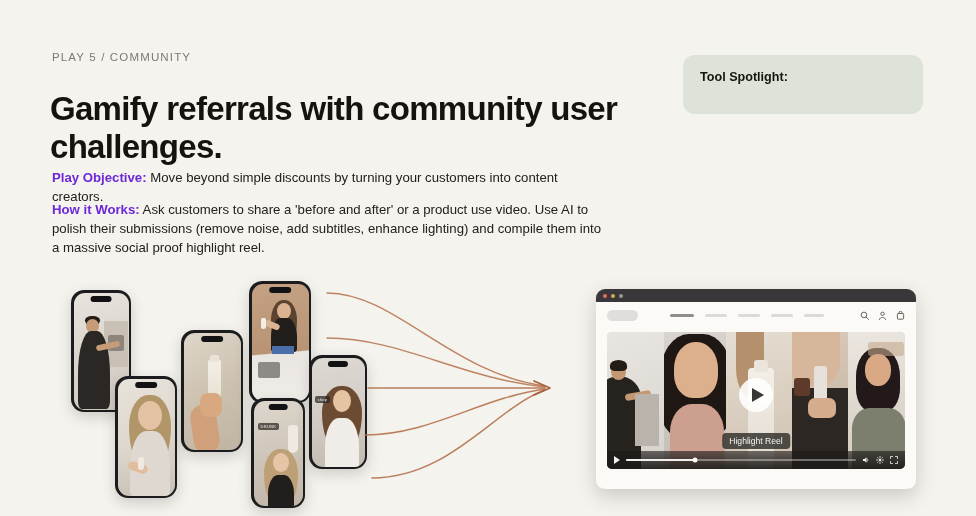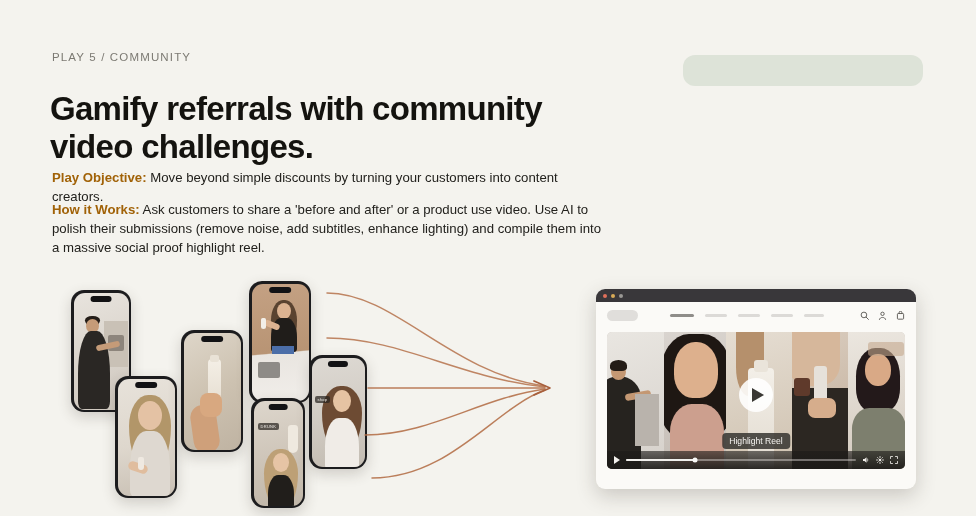--- a/index.html
+++ b/index.html
@@ -44,21 +44,21 @@
     letter-spacing: -0.7px;
   }
   .para {
     position: absolute;
     left: 52px;
     width: 552px;
     font-size: 13.2px;
     line-height: 1.42;
     color: #22211d;
   }
-  .para .lead { font-weight: bold; color: #a16207; }
+  .para .lead { font-weight: bold; color: #6d28d9; }
   #para-objective { top: 156px; }
   #para-works { top: 188px; }
 
   
   .spotlight {
     position: absolute;
     left: 683px;
     top: 55px;
     width: 240px;
     box-sizing: border-box;
@@ -286,31 +286,32 @@
   }
   .ctrl-icons { display: flex; gap: 6px; align-items: center; color: #eeece8; }
 </style>
 </head>
 <body>
 
 <div id="slide">
 
   <div class="kicker">PLAY 5 / COMMUNITY</div>
 
-  <h1 class="headline">Gamify referrals with community video challenges.</h1>
+  <h1 class="headline">Gamify referrals with community user challenges.</h1>
 
   <p class="para" id="para-objective">
     <span class="lead">Play Objective:</span><span> Move beyond simple discounts by turning your customers into content creators.</span>
   </p>
 
   <p class="para" id="para-works">
     <span class="lead">How it Works:</span><span> Ask customers to share a 'before and after' or a product use video. Use AI to polish their submissions (remove noise, add subtitles, enhance lighting) and compile them into a massive social proof highlight reel.</span>
   </p>
 
   <div class="spotlight">
+    <div class="spotlight-title">Tool Spotlight:</div>
   </div>
 
   <div id="phone-cluster">
 
     <div class="phone" style="left:16px; top:12px; width:60px; height:122px;">
       <div class="phone-screen" style="background:linear-gradient(160deg,#e8e4de 0%,#dcd6ce 45%,#cfc8bf 100%);">
         <div class="notch"></div>
         <div style="position:absolute;left:30px;top:28px;width:24px;height:46px;background:#c9c1b6;"></div>
         <div style="position:absolute;left:34px;top:42px;width:16px;height:16px;background:#8d857c;border-radius:2px;"></div>
         <div class="fig-head" style="left:12px;top:26px;width:13px;height:14px;background:#c59b78;"></div>

